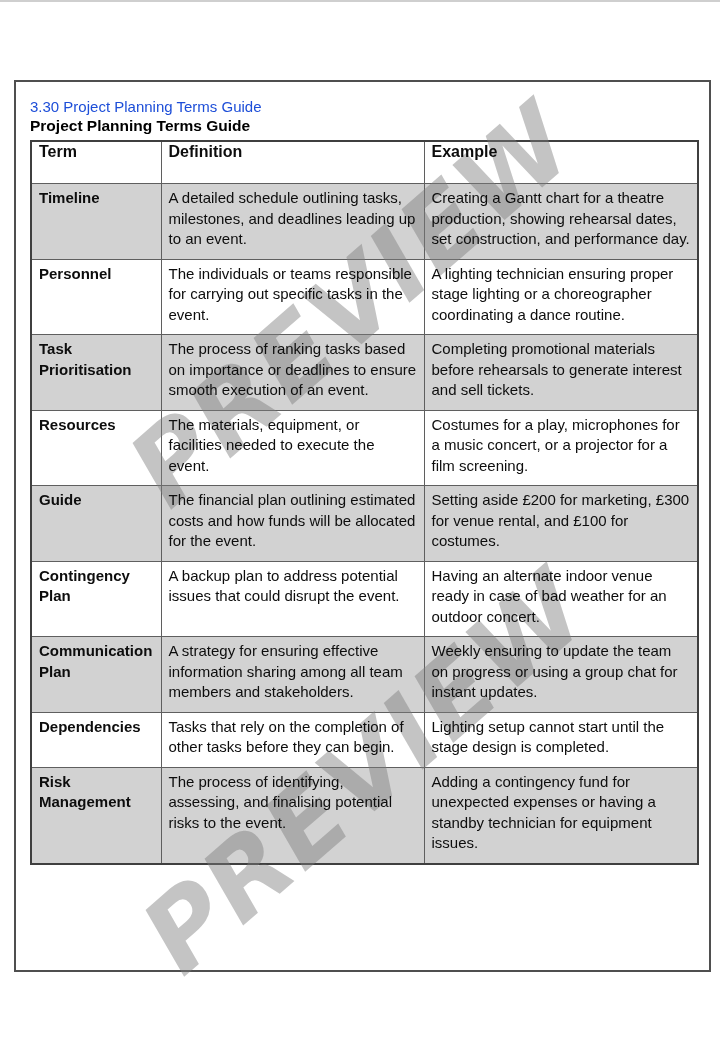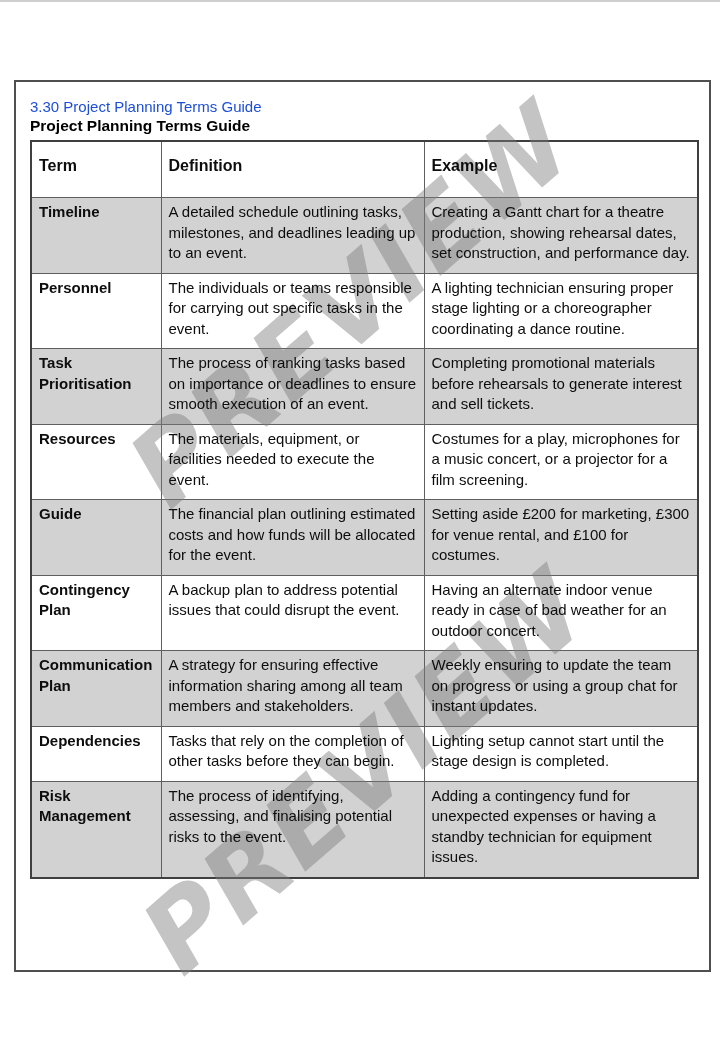--- a/index.html
+++ b/index.html
@@ -65,21 +65,21 @@
     font-size: 15px;
     line-height: 20.5px;
     color: #0d0d0d;
     word-wrap: break-word;
   }
   thead th {
     font-size: 16px;
     font-weight: bold;
     height: 32px;
     background: #ffffff;
-    padding-top: 14px;
+    padding-top: 0;
   }
   tbody tr:nth-child(odd) td { background: #d2d2d2; }
   tbody tr:nth-child(even) td { background: #ffffff; }
   td.term-cell { font-weight: bold; }
   th > span, td > span {
     position: relative;
     z-index: 4;
     display: block;
   }
   .watermark {

